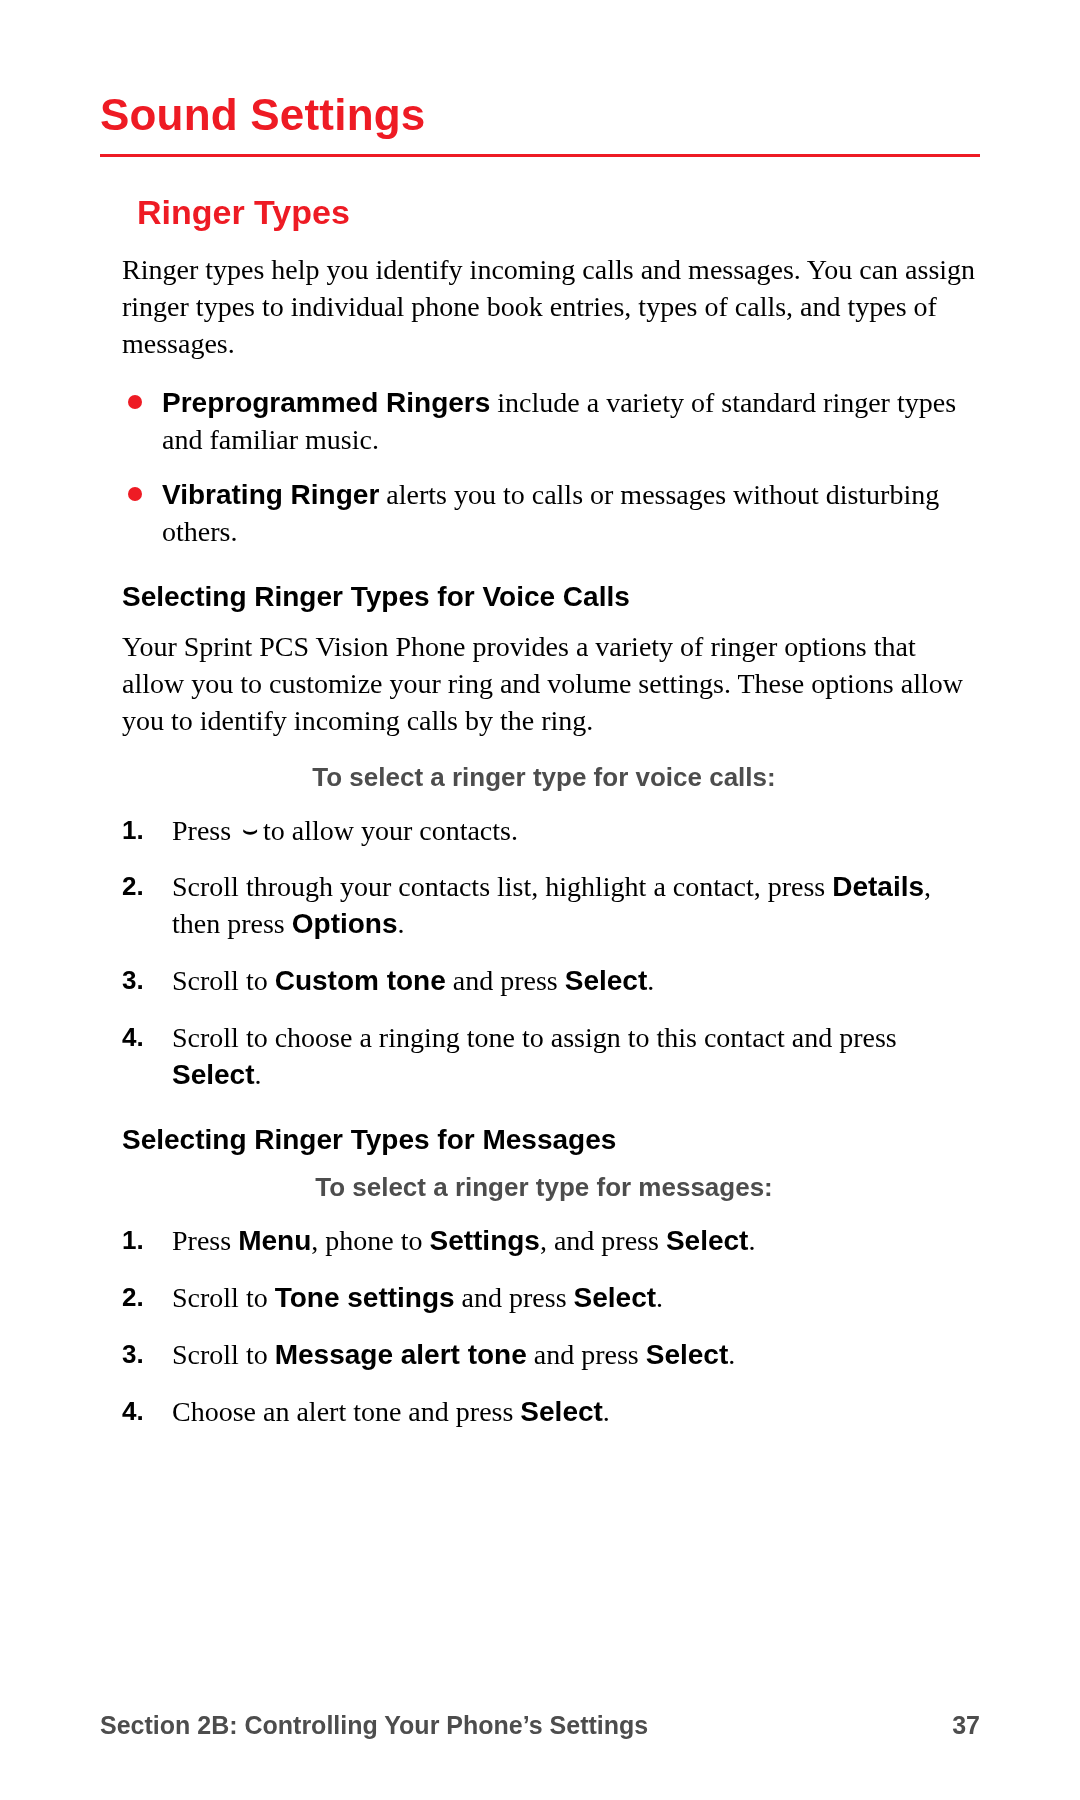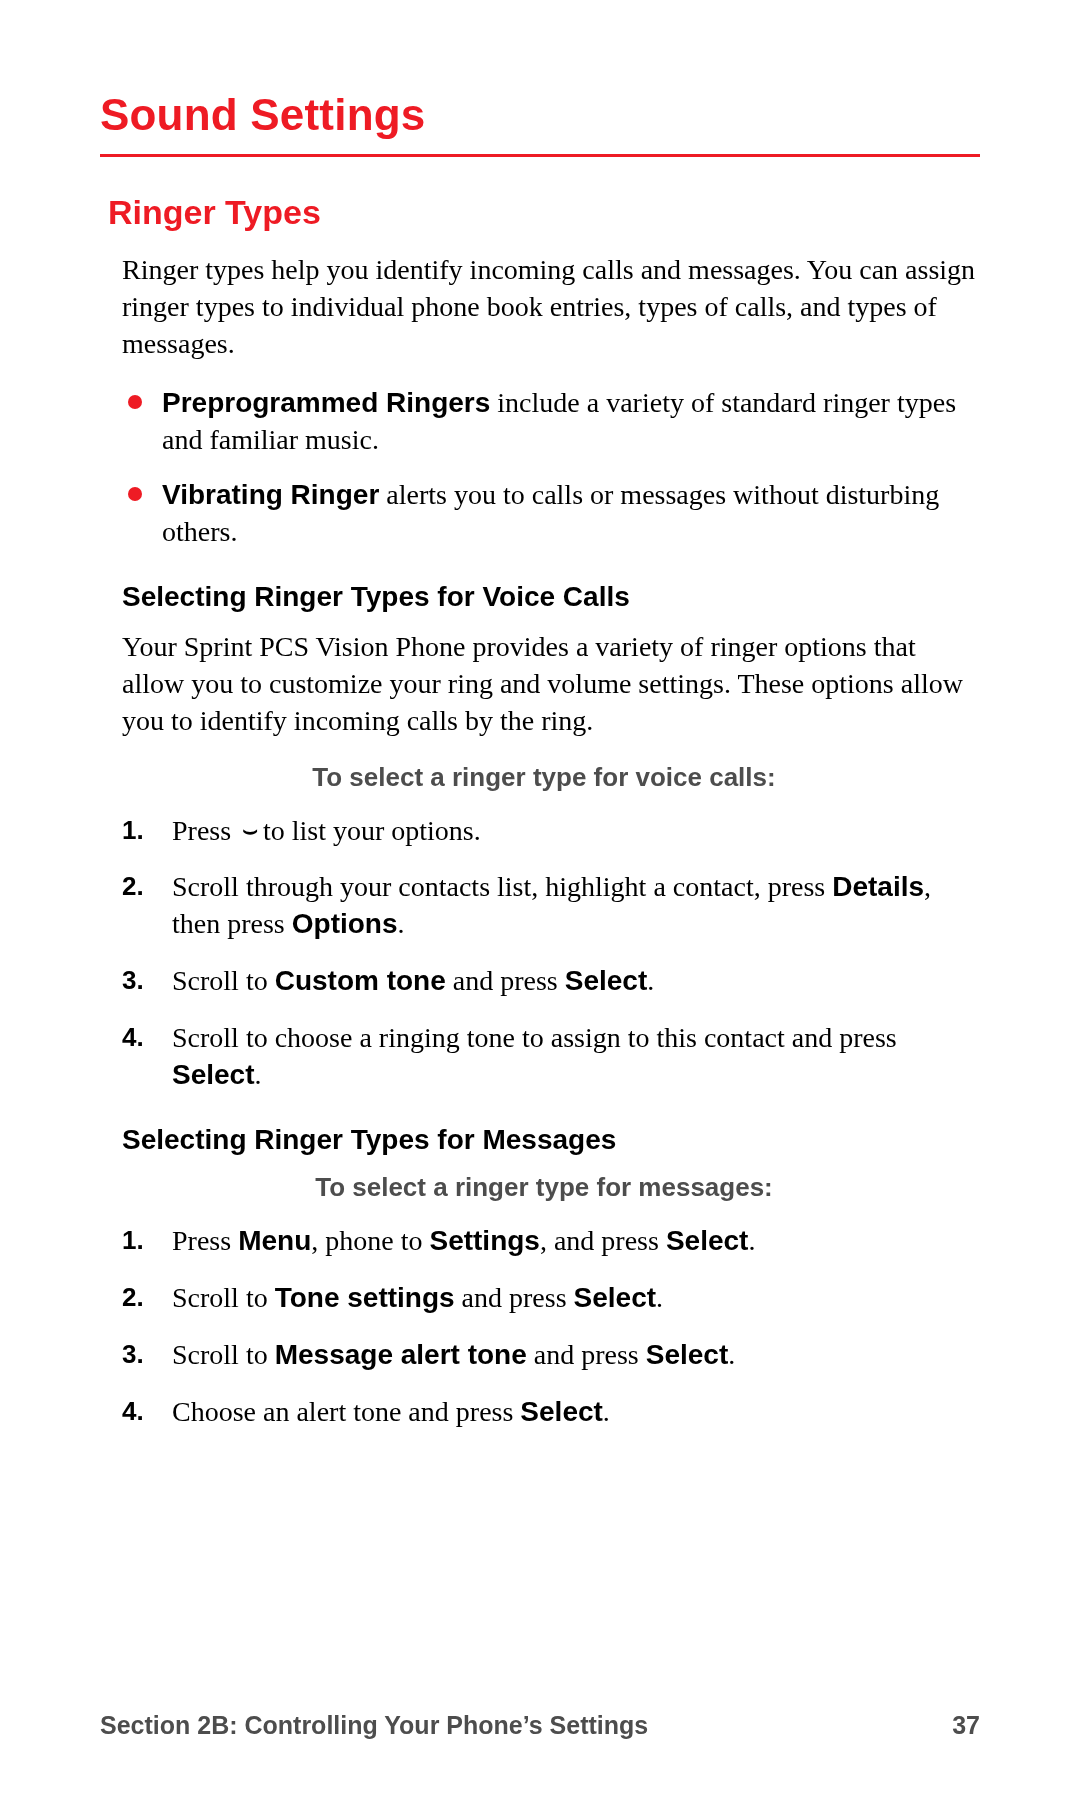--- a/index.html
+++ b/index.html
@@ -26,21 +26,21 @@
     letter-spacing: 0.2px;
     padding-bottom: 14px;
     border-bottom: 3px solid #ee1b24;
     margin-bottom: 36px;
   }
   .h2 {
     font-family: "Helvetica Neue", Helvetica, Arial, sans-serif;
     font-weight: 700;
     color: #ee1b24;
     font-size: 34px;
-    margin: 0 0 20px 8px;
+    margin: 0 0 20px 37px;
   }
   .body-text {
     font-size: 28px;
     line-height: 1.32;
     margin: 0 0 22px 22px;
   }
   .bullets {
     margin: 0 0 30px 22px;
     padding: 0;
     list-style: none;
@@ -144,21 +144,21 @@
     <li><span class="b">Vibrating Ringer</span><span> alerts you to calls or messages without disturbing others.</span></li>
   </ul>
 
   <div class="h3">Selecting Ringer Types for Voice Calls</div>
 
   <p class="body-text">Your Sprint PCS Vision Phone provides a variety of ringer options that allow you to customize your ring and volume settings. These options allow you to identify incoming calls by the ring.</p>
 
   <div class="lead-in">To select a ringer type for voice calls:</div>
 
   <ol class="steps">
-    <li><span>Press </span><span class="down-glyph">⌣</span><span> to list your options.</span></li>
+    <li><span>Press </span><span class="down-glyph">⌣</span><span> to allow your contacts.</span></li>
     <li><span>Scroll through your contacts list, highlight a contact, press </span><span class="b">Details</span><span>, then press </span><span class="b">Options</span><span>.</span></li>
     <li><span>Scroll to </span><span class="b">Custom tone</span><span> and press </span><span class="b">Select</span><span>.</span></li>
     <li><span>Scroll to choose a ringing tone to assign to this contact and press </span><span class="b">Select</span><span>.</span></li>
   </ol>
 
   <div class="h3">Selecting Ringer Types for Messages</div>
 
   <div class="lead-in">To select a ringer type for messages:</div>
 
   <ol class="steps">

